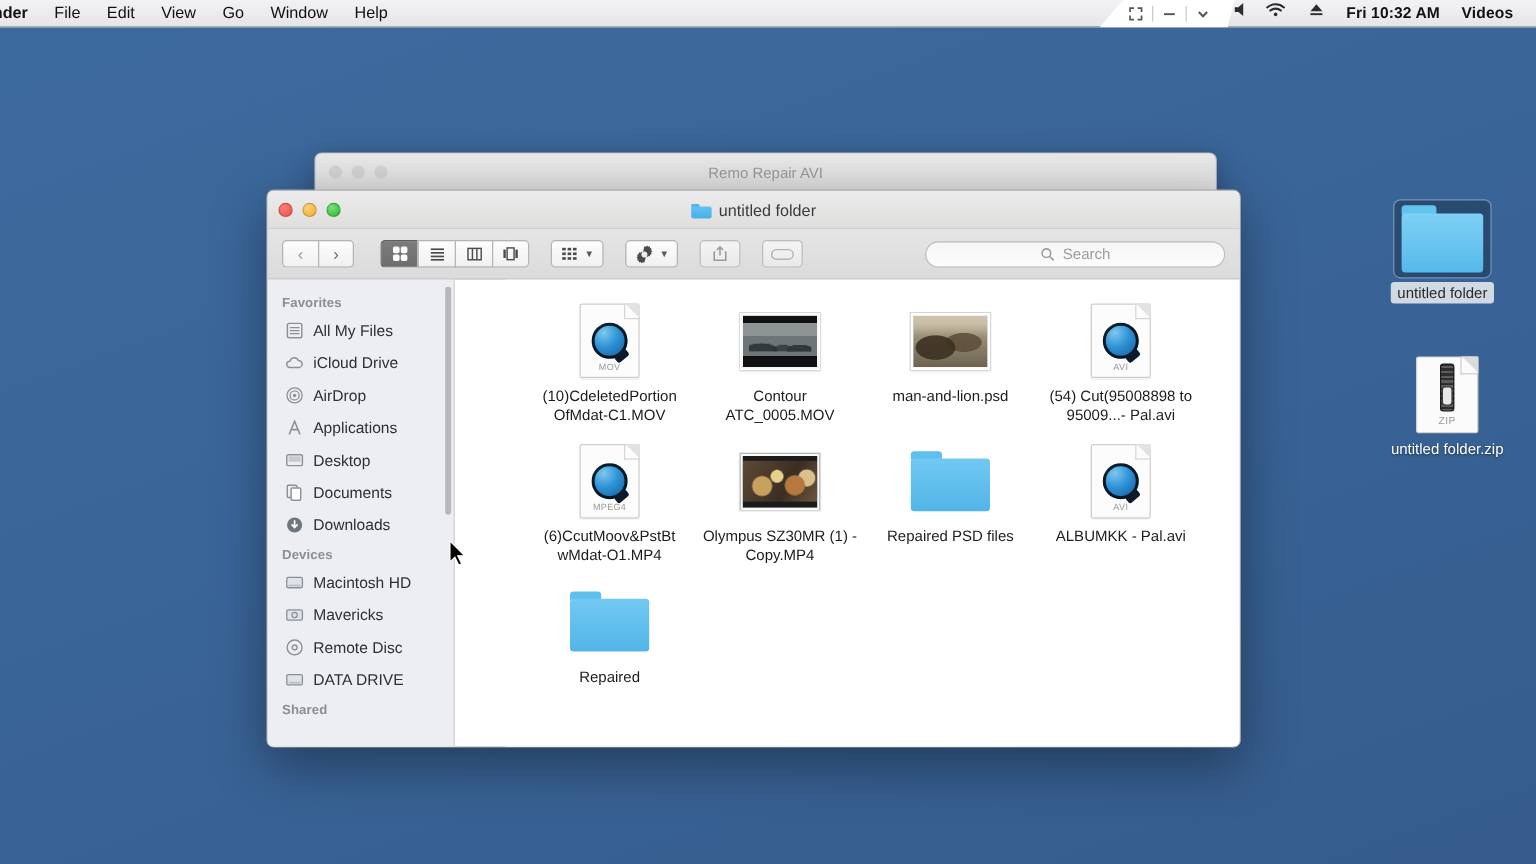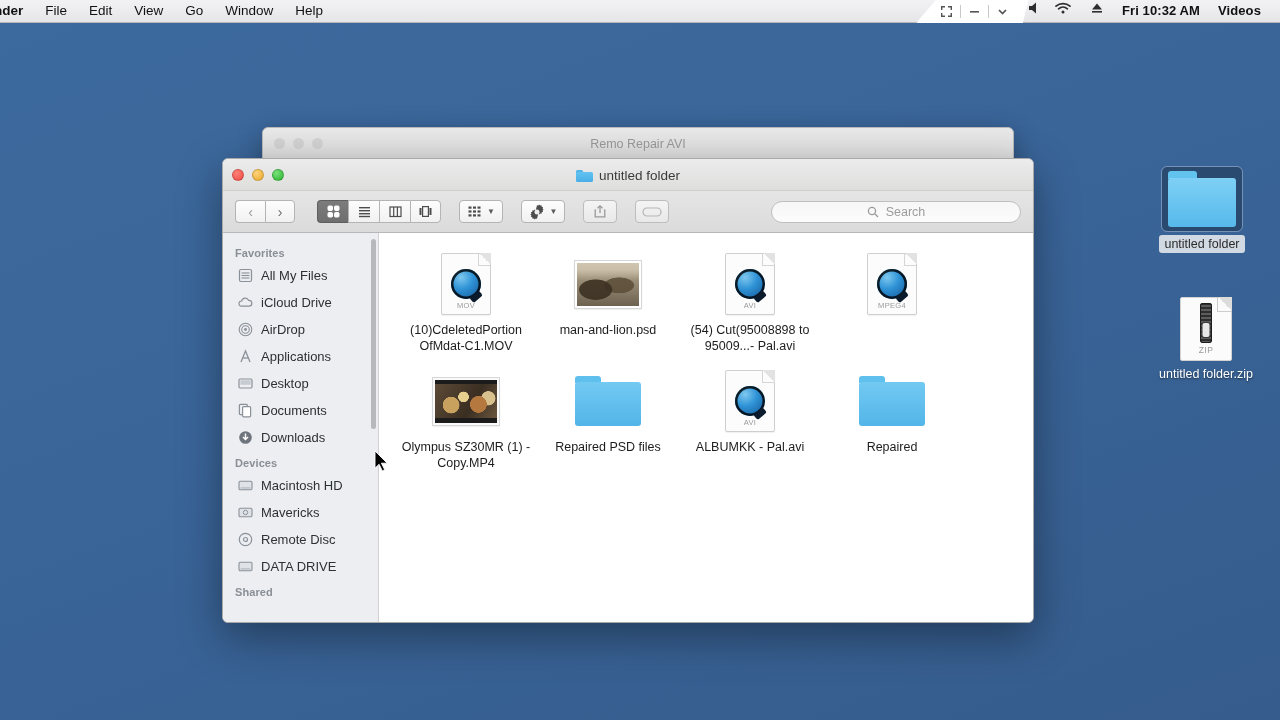--- a/index.html
+++ b/index.html
@@ -168,21 +168,21 @@
 
   #search-field {
     margin-left: auto; width: 250px; height: 22px;
     background: linear-gradient(to bottom, #f6f6f6, #fcfcfc);
     border: 1px solid #bfbfbf; border-radius: 11px;
     display: flex; align-items: center; justify-content: center; gap: 7px;
     font-size: 12.5px; color: #9c9c9c; text-align: center;
   }
 
   
-  #finder-body { display: flex; height: calc(465px - 32px - 42px); }
+  #finder-body { display: flex; height: calc(465px - 32px - 42px); gap: 42px; }
 
   
   #sidebar {
     width: 156px; background: #eceef1;
     border-right: 1px solid #d2d2d4;
     padding-top: 8px; position: relative; overflow: hidden;
   }
   .sb-header {
     font-size: 11px; color: #8a8f96; font-weight: bold;
     padding: 6px 0 3px 12px; letter-spacing: .1px;
@@ -702,20 +702,26 @@
               <div class="doc-icon">
                 <span class="sheet"></span>
                   <span class="fold"></span>
                   <span class="qt-logo"></span>
                 <span class="doc-badge">MOV</span>
               </div>
             </div>
             <div class="file-label">(10)CdeletedPortion OfMdat-C1.MOV</div>
           </div>
 
+          <div class="file-cell">
+            <div class="file-icon">
+              <div class="thumb contour"></div>
+            </div>
+            <div class="file-label">Contour ATC_0005.MOV</div>
+          </div>
 
           <div class="file-cell">
             <div class="file-icon">
               <div class="thumb psd"></div>
             </div>
             <div class="file-label">man-and-lion.psd</div>
           </div>
 
           <div class="file-cell">
             <div class="file-icon">
@@ -731,20 +737,21 @@
 
           <div class="file-cell">
             <div class="file-icon">
               <div class="doc-icon">
                 <span class="sheet"></span>
                   <span class="fold"></span>
                   <span class="qt-logo"></span>
                 <span class="doc-badge">MPEG4</span>
               </div>
             </div>
+            <div class="file-label">(6)CcutMoov&amp;PstBt wMdat-O1.MP4</div>
           </div>
 
           <div class="file-cell">
             <div class="file-icon">
               <div class="thumb olympus"></div>
             </div>
             <div class="file-label">Olympus SZ30MR (1) - Copy.MP4</div>
           </div>
 
           <div class="file-cell">

